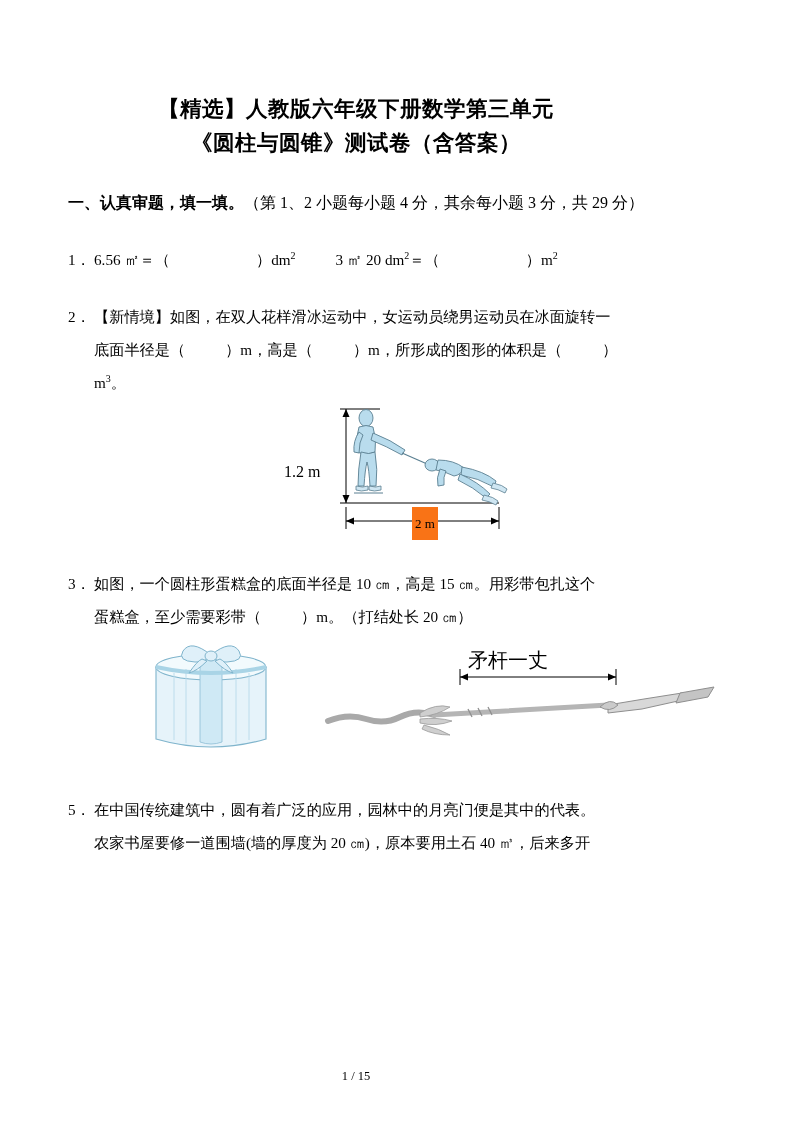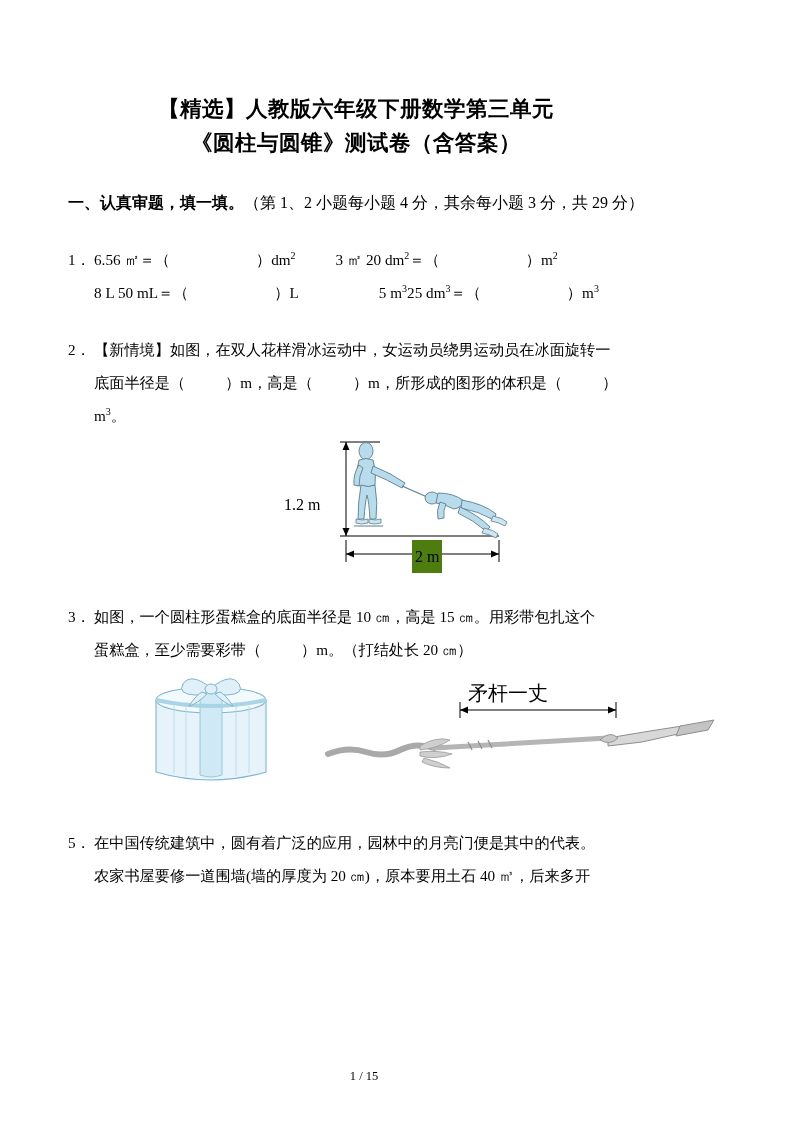--- a/index.html
+++ b/index.html
@@ -85,37 +85,37 @@
   .dim-v-label {
     position: absolute;
     left: 0px;
     top: 52px;
     font-size: 16px;
   }
   .dim-h-label {
     position: absolute;
     left: 128px;
     top: 104px;
-    font-size: 16px;
-    background: #4d7c0f;
+    font-size: 13px;
+    background: #f97316;
     padding: 0 3px;
   }
 
   
   .fig2 {
     position: relative;
     height: 130px;
     margin-top: 6px;
   }
 
   
   .footer {
     position: absolute;
     bottom: 38px;
-    left: 8px;
+    left: 0;
     width: 100%;
     text-align: center;
     font-size: 12.5px;
   }
 </style>
 </head>
 <body>
 
 <div class="page">
 
@@ -126,23 +126,20 @@
 
   <div class="content">
 
     <div class="section-head">
       <span>一、认真审题，填一填。</span><span class="normal">（第 1、2 小题每小题 4 分，其余每小题 3 分，共 29 分）</span>
     </div>
 
     <div class="q">
       <div class="q-row">
         <span class="qnum">1．</span><span>6.56 ㎡＝（</span><span class="sp-l"></span><span>）dm</span><sup>2</sup><span class="sp-m"></span><span>3 ㎡ 20 dm</span><sup>2</sup><span>＝（</span><span class="sp-l"></span><span>）m</span><sup>2</sup>
-      </div>
-      <div class="q-row indent">
-        <span>8 L 50 mL＝（</span><span class="sp-l"></span><span>）L</span><span class="sp-m"></span><span class="sp-m"></span><span>5 m</span><sup>3</sup><span>25 dm</span><sup>3</sup><span>＝（</span><span class="sp-l"></span><span>）m</span><sup>3</sup>
       </div>
     </div>
 
     <div class="q">
       <div class="q-row">
         <span class="qnum">2．</span><span class="tag">【新情境】</span><span>如图，在双人花样滑冰运动中，女运动员绕男运动员在冰面旋转一</span>
       </div>
       <div class="q-row indent">
         <span>底面半径是（</span><span class="sp-m"></span><span>）m，高是（</span><span class="sp-m"></span><span>）m，所形成的图形的体积是（</span><span class="sp-m"></span><span>）m</span><sup>3</sup><span>。</span>
       </div>

